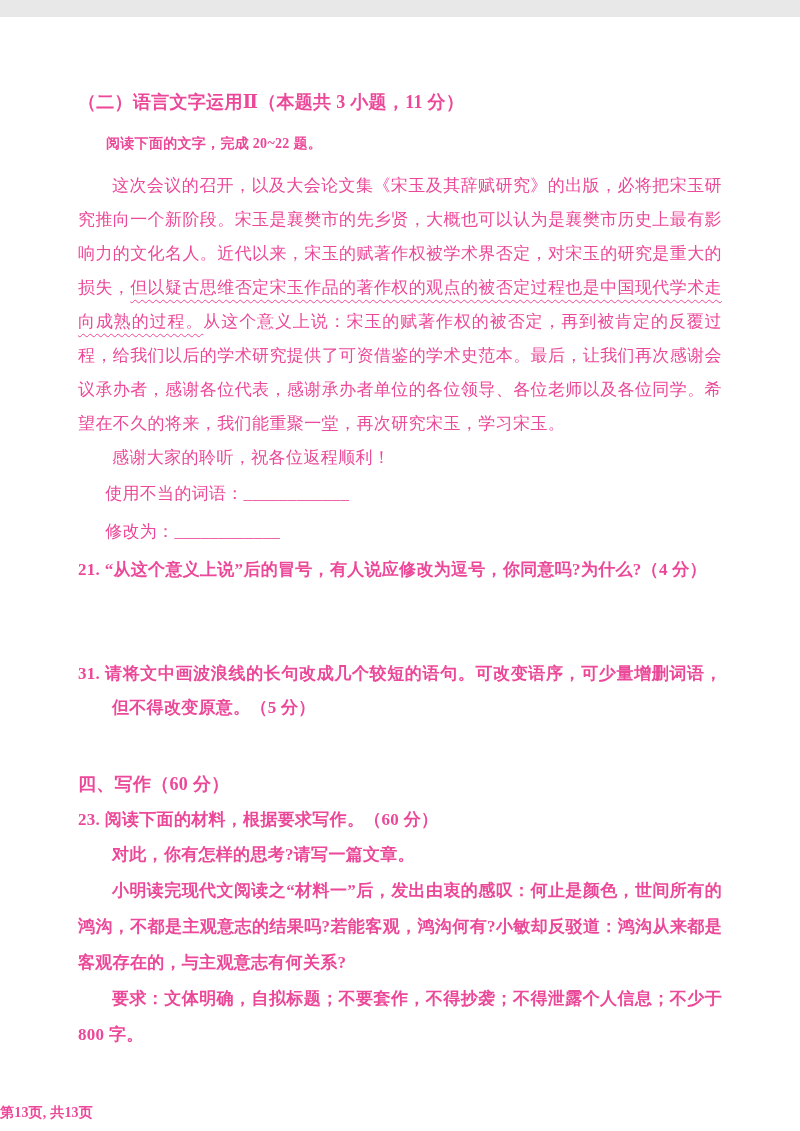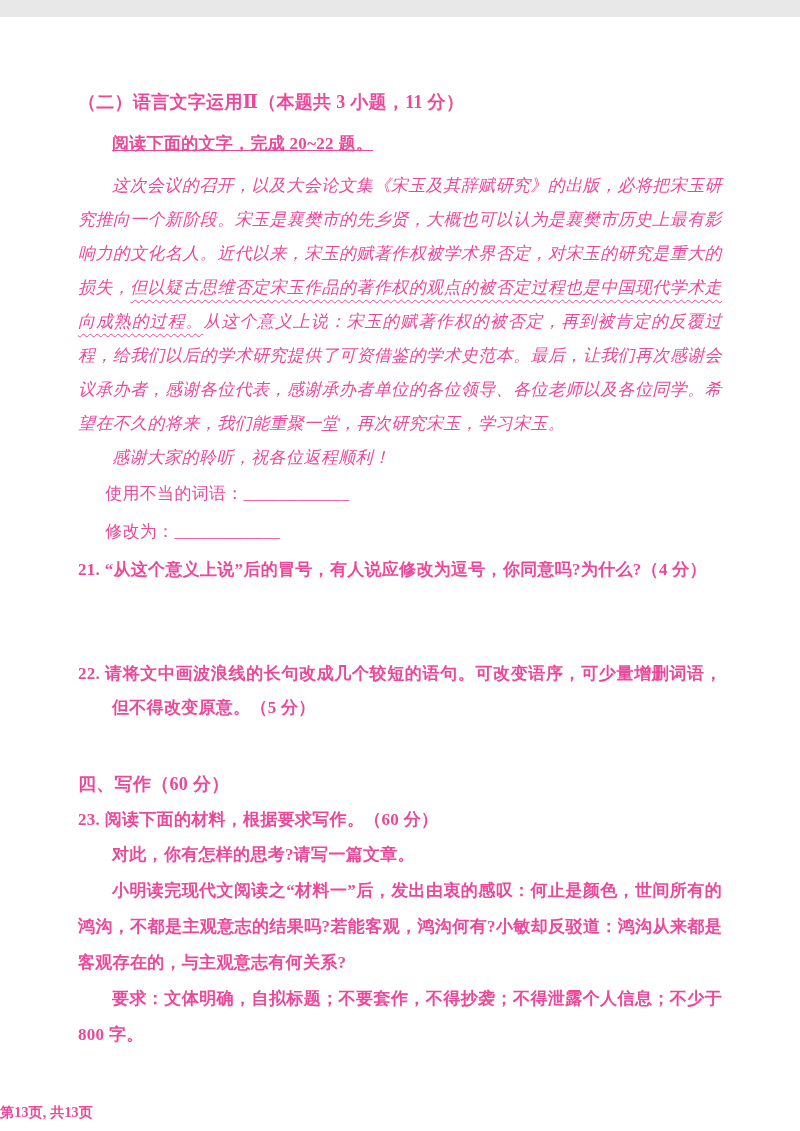--- a/index.html
+++ b/index.html
@@ -16,36 +16,34 @@
     padding: 72px 78px 0 78px;
   }
   .section-header {
     font-size: 18px;
     font-weight: 700;
     line-height: 26px;
     margin: 0 0 14px 0;
     letter-spacing: 0.3px;
   }
   .intro-line {
-    font-size: 17px;
+    font-size: 14px;
     font-weight: 700;
     line-height: 30px;
     text-indent: 2em;
     margin: 0 0 10px 0;
     letter-spacing: 0.3px;
-    text-decoration: underline;
   }
   .passage p {
     font-size: 17px;
     line-height: 34px;
     text-align: justify;
     text-indent: 2em;
     margin: 0;
     letter-spacing: 0.4px;
-    font-style: italic;
   }
   .wavy {
     text-decoration: underline;
     text-decoration-style: wavy;
     text-decoration-thickness: 1px;
     text-underline-offset: 6px;
   }
   .question {
     font-size: 17px;
     font-weight: 700;
@@ -99,21 +97,21 @@
     <p>感谢大家的聆听，祝各位返程顺利！</p>
   </div>
 
 
   <p class="blank-line"><span>使用不当的词语：</span><span>____________</span></p>
 
   <p class="blank-line"><span>修改为：</span><span>____________</span></p>
 
   <p class="question">21. “从这个意义上说”后的冒号，有人说应修改为逗号，你同意吗?为什么?（4 分）</p>
 
-  <p class="question q22-block">22. 请将文中画波浪线的长句改成几个较短的语句。可改变语序，可少量增删词语，但不得改变原意。（5 分）</p>
+  <p class="question q22-block">31. 请将文中画波浪线的长句改成几个较短的语句。可改变语序，可少量增删词语，但不得改变原意。（5 分）</p>
 
   <h2 class="section-header section4-header">四、写作（60 分）</h2>
 
   <p class="question">23. 阅读下面的材料，根据要求写作。（60 分）</p>
 
   <div class="material">
     <p>对此，你有怎样的思考?请写一篇文章。</p>
     <p>小明读完现代文阅读之“材料一”后，发出由衷的感叹：何止是颜色，世间所有的鸿沟，不都是主观意志的结果吗?若能客观，鸿沟何有?小敏却反驳道：鸿沟从来都是客观存在的，与主观意志有何关系?</p>
     <p>要求：文体明确，自拟标题；不要套作，不得抄袭；不得泄露个人信息；不少于 800 字。</p>
   </div>

